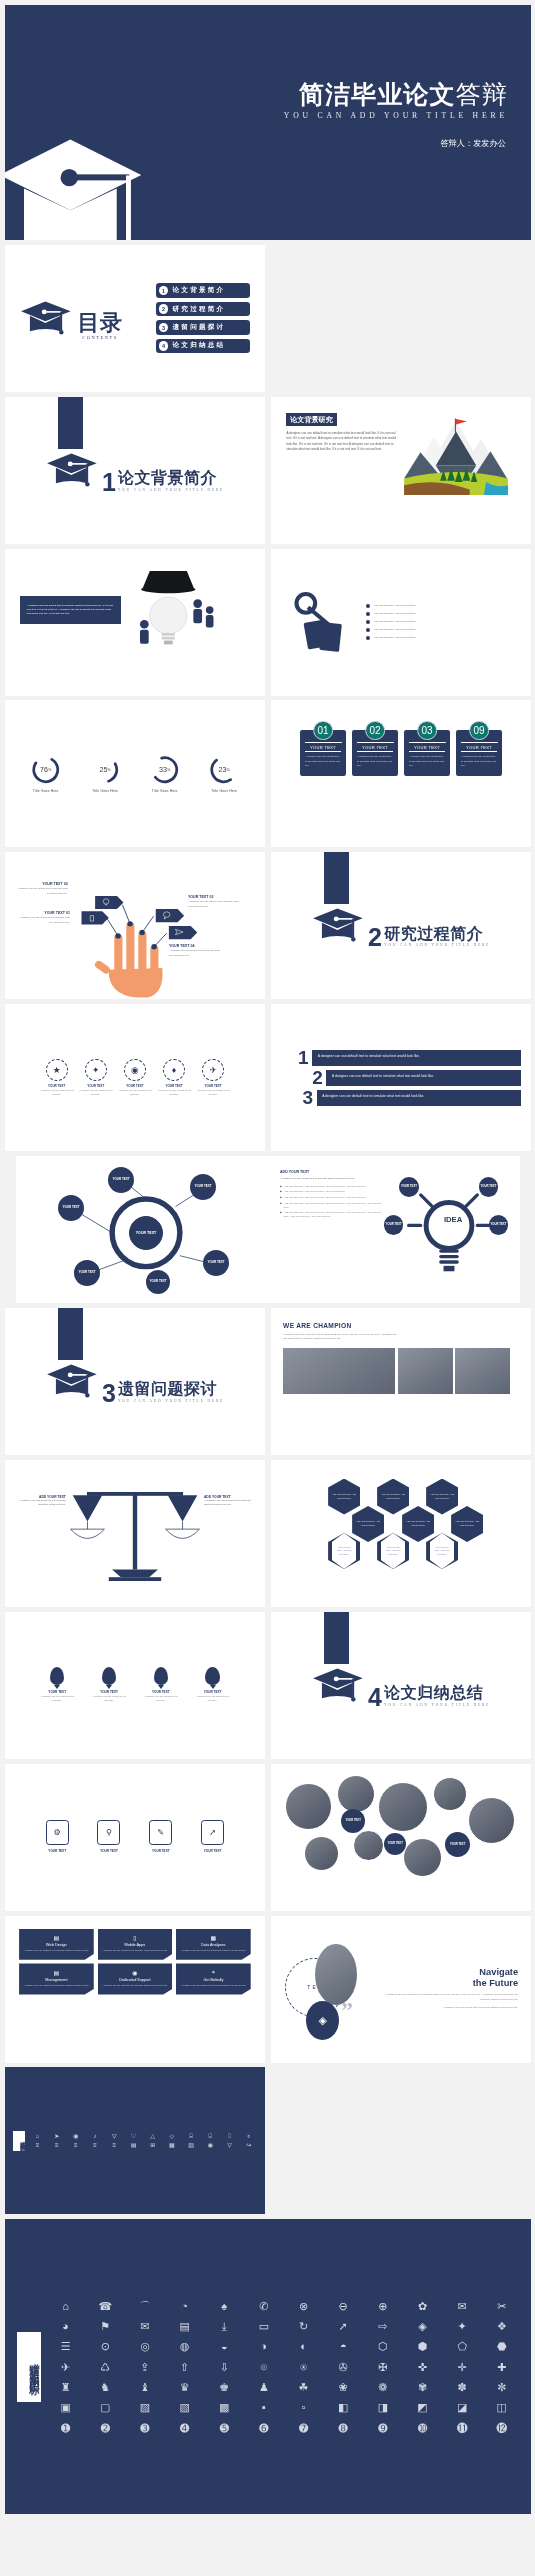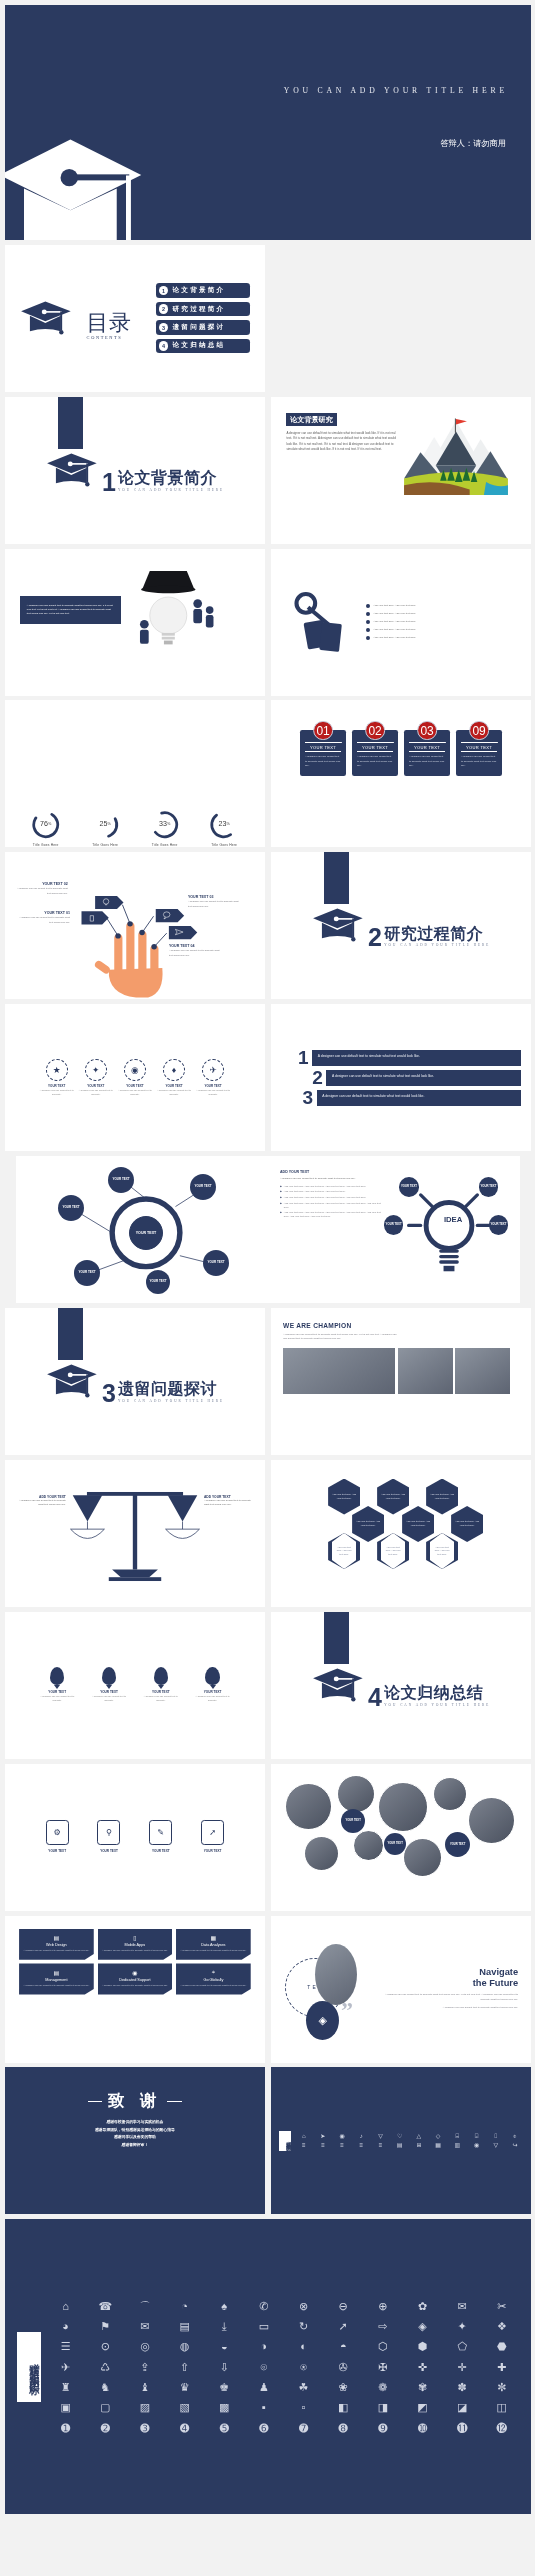--- a/index.html
+++ b/index.html
@@ -47,21 +47,21 @@
   .white { color:#fff; }
 
   
   .design-note { padding:24px 18.6px; color:#fff; }
   .design-note h3 { font-size:8.2px; font-weight:bold; letter-spacing:0.5px; margin-bottom:8.8px;}
   .design-note p { font-size:3.3px; line-height:1.9; margin-bottom:5.5px; color:#dfe3ec; }
 
   
   .toc { display:flex; align-items:center; height:100%; padding:0 15.3px; gap:9.8px; }
   .toc-left { display:flex; align-items:flex-end; gap:3.3px; }
-  .toc-word { font-size:22px; font-weight:normal; color:#2b3a60; line-height:0.95; letter-spacing:0.5px;margin-left:9px;}
+  .toc-word { font-size:22px; font-weight:bold; color:#2b3a60; line-height:0.95; letter-spacing:0.5px;}
   .toc-en { font-size:4.4px; color:#2b3a60; letter-spacing:1.6px; text-align:center;
             font-family:"Liberation Serif", serif; margin-top:1.1px;}
   .toc-list { display:flex; flex-direction:column; gap:3.8px; margin-left:auto; }
   .toc-item { background:#2b3a60; border-radius:3.3px; padding:2.7px 7.7px 2.7px 3.3px; display:flex;
               align-items:center; gap:4.4px; min-width:94px; }
   .toc-num { width:9.3px; height:9.3px; border-radius:50%; background:#fff; color:#2b3a60;
              font-size:5.5px; font-weight:bold; display:flex; align-items:center; justify-content:center; }
   .toc-label { color:#fff; font-size:6.6px; font-weight:bold; letter-spacing:2.2px; }
 
   
@@ -76,35 +76,35 @@
   .cap-md { width:54px; height:43px; }
 
   
   .pad { padding:16.4px 15.3px; }
   .two { display:flex; gap:7.7px; }
 
   
   .mtn { position:relative; width:104px; height:82px; }
 
   
-  .donuts { display:flex; justify-content:space-around; align-items:flex-end; height:100%; padding:0 11px;}
+  .donuts { display:flex; justify-content:space-around; align-items:center; height:100%; padding:0 11px;}
   .donut-wrap { text-align:center; }
   .donut { position:relative; width:29.5px; height:29.5px; margin:0 auto; }
   .donut .pct { position:absolute; inset:0; display:flex; align-items:center; justify-content:center;
                 font-size:7.1px; color:#3a3a3a; }
   .donut .pct sup { font-size:3.8px; }
   .donut-label { font-size:3.3px; color:#4a4a4a; margin-top:4.4px; letter-spacing:0.2px; }
 
   
   .cards4 { display:flex; justify-content:center; gap:6px; align-items:flex-start;
             height:100%; padding-top:29.5px; }
   .card4 { width:46px; background:#2b3a60; border-radius:2.2px; padding:12px 4.9px 6.6px; position:relative; }
   .card4 .bubble { position:absolute; top:-9.3px; left:50%; transform:translateX(-50%);
-                   width:19.7px; height:19.7px; border-radius:50%; background:#b91c1c;
-                   border:0.8px solid #c8cede; color:#fff; font-size:12px;
+                   width:19.7px; height:19.7px; border-radius:50%; background:#0f766e;
+                   border:0.8px solid #c8cede; color:#fff; font-size:10px;
                    display:flex; align-items:center; justify-content:center; }
   .card4 .cap { color:#fff; font-size:4.1px; text-align:center; letter-spacing:0.3px;
                 border-top:0.5px solid #fff; border-bottom:0.5px solid #fff; padding:1.6px 0; margin-bottom:3.3px;
                 position:relative;}
   .card4 .cap::before,.card4 .cap::after{content:"";position:absolute;width:1.6px;height:1.6px;border-radius:50%;background:#fff;}
   .card4 .cap::before{left:-0.5px;top:-1.1px;}
   .card4 .cap::after{right:-0.5px;top:-1.1px;}
   .card4 p { font-size:2.5px; color:#d7dce8; line-height:1.8; }
 
   
@@ -236,23 +236,24 @@
   <div class="cover">
     <svg class="cap-big" viewBox="0 0 330 260">
       <polygon points="10,95 140,30 270,95 140,160" fill="#ffffff"></polygon>
       <path d="M55,120 L55,250 Q140,215 225,250 L225,120 L140,160 Z" fill="#ffffff"></path>
       <circle cx="138" cy="100" r="16" fill="#2b3a60"></circle>
       <rect x="138" y="94" width="110" height="11" fill="#2b3a60"></rect>
       <rect x="242" y="96" width="9" height="125" fill="#ffffff"></rect>
       <circle cx="246" cy="228" r="12" fill="#ffffff"></circle>
     </svg>
     <div class="cover-title">
+      <div class="cn"><span>简洁毕业论文</span><span class="thin">答辩</span></div>
       <div class="en">YOU CAN ADD YOUR TITLE HERE</div>
     </div>
-    <div class="cover-author">答辩人：请勿商用</div>
+    <div class="cover-author">答辩人：发发办公</div>
   </div>
 
   <div class="row" style="padding:0 4.9px;">
 
 
     <div class="slide">
       <div class="toc">
         <div class="toc-left">
           <svg class="cap-md" viewBox="0 0 98 78">
             <polygon points="2,26 46,8 92,26 46,44" fill="#2b3a60"></polygon>
@@ -917,35 +918,20 @@
           </h3>
           <p>A designer can use default text to simulate what text would look like. If it's not real text. A designer can use default text to simulate what text would look like.</p>
           <p>A designer can use default text to simulate what text would look like.</p>
         </div>
       </div>
     </div>
   </div>
 
   <div class="row" style="padding:0 4.9px;">
 
-    <div class="slide dark">
-      <div class="thanks">
-        <div class="rule">
-          <i></i>
-            <h2>致 谢</h2>
-            <i></i>
-        </div>
-        <p>
-          <span>感谢母校提供的学习与实践的机会</span><br>
-          <span>感谢导师团队，特别感谢吴老师给与的耐心指导</span><br>
-          <span>感谢同学以及舍友的帮助</span><br>
-          <span>感谢答辩评审！</span>
-        </p>
-      </div>
-    </div>
 
     <div class="slide dark">
       <div class="gift">
         <div class="gift-tab">赠送超实用图标</div>
         <div class="icon-grid" id="iconsA" style="grid-template-columns:repeat(12,1fr);">
             <span>⌂</span>
             <span>➤</span>
             <span>◉</span>
             <span>♪</span>
             <span>▽</span>

